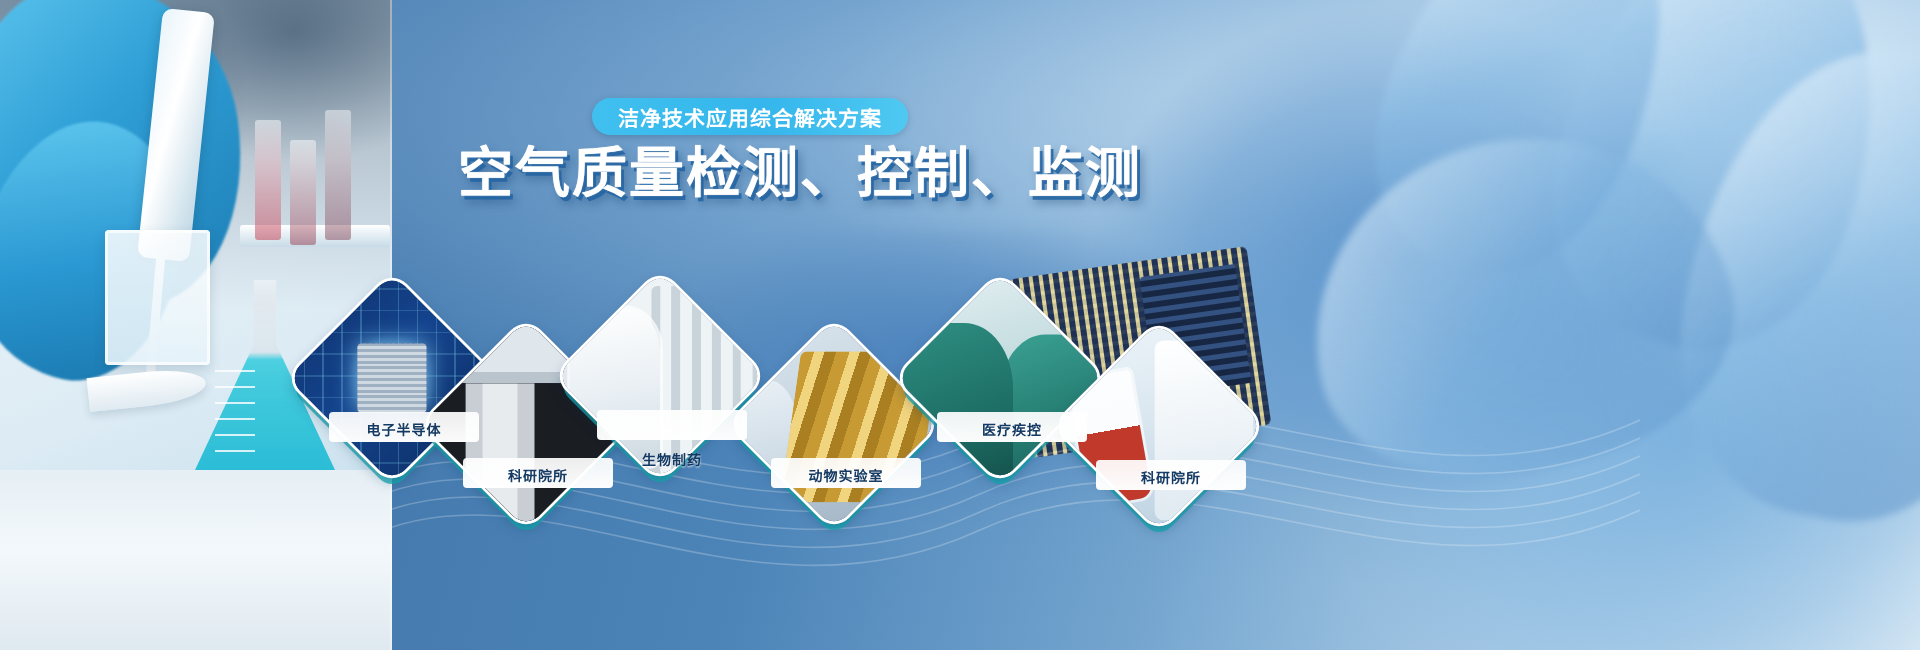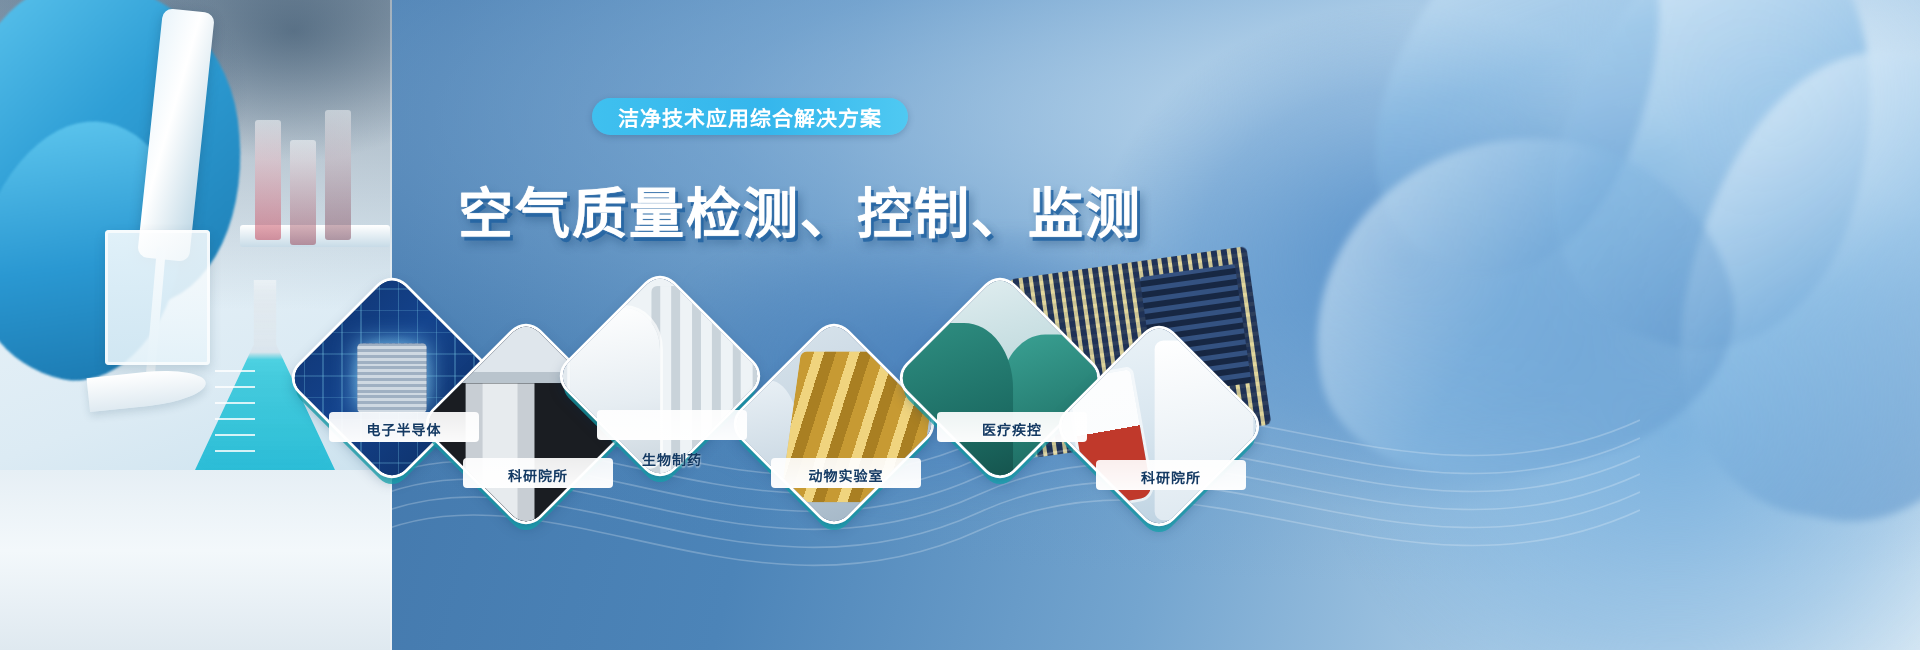--- a/index.html
+++ b/index.html
@@ -142,21 +142,20 @@
     font-family:Liberation Mono, monospace;
   }
   .headline{
     position:absolute;left:455px;top:143px;width:690px;
     text-align:center;color:#ffffff;font-weight:bold;
     font-size:55px;line-height:1.11;letter-spacing:2px;white-space:nowrap;
     text-shadow:
       0 0 1px rgba(255,255,255,.9),
       3px 4px 0 rgba(33,99,162,.85),
       5px 7px 10px rgba(18,62,107,.45);
-    margin-top: 41px;
   }
   .headline .l2{display:block;margin-top:4px;}
 
   
   .cards{position:absolute;left:0;top:0;width:1920px;height:468px;}
   .card{
     position:absolute;width:148px;height:148px;
     transform:rotate(45deg);
     border-radius:18px;
     overflow:hidden;

